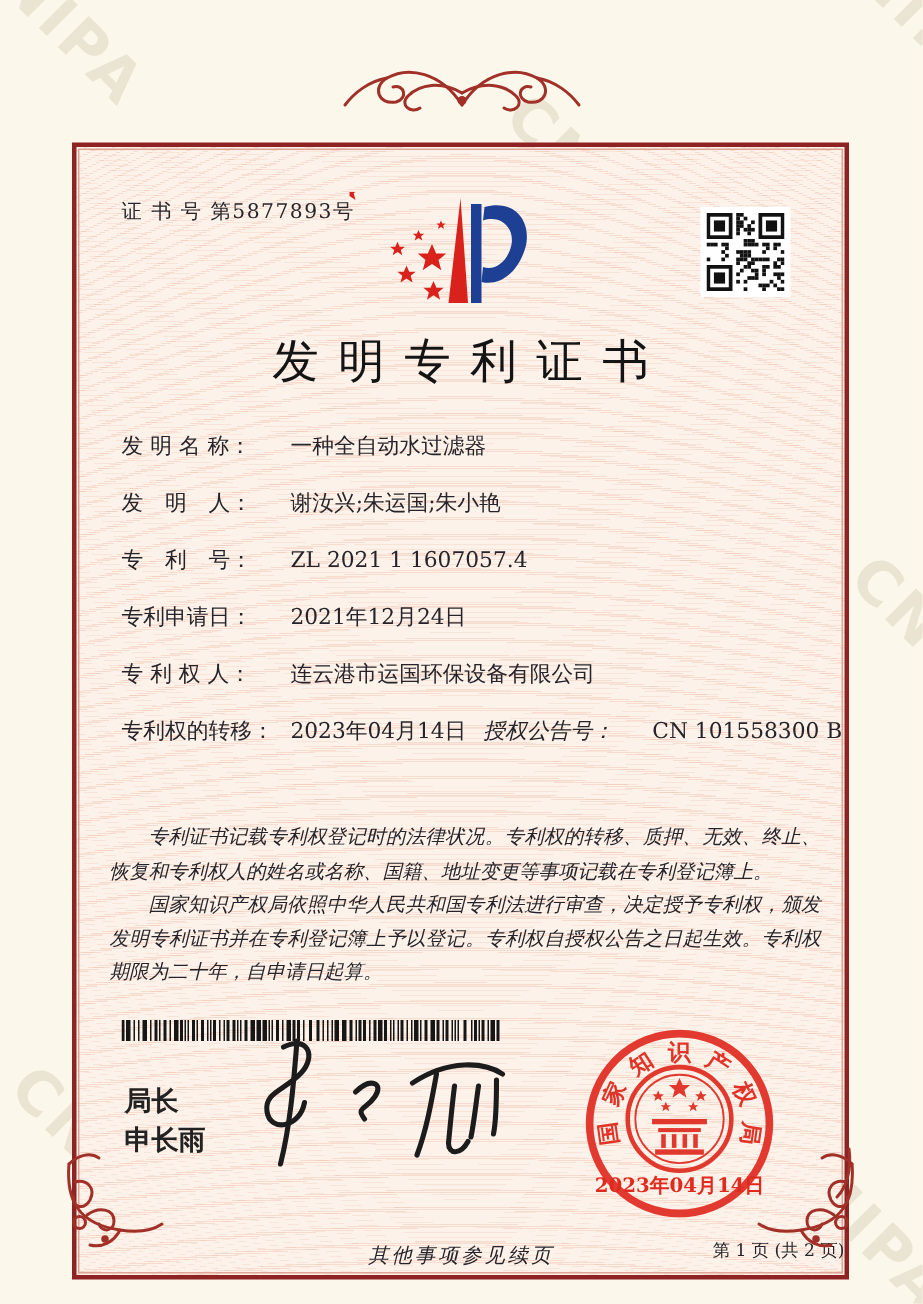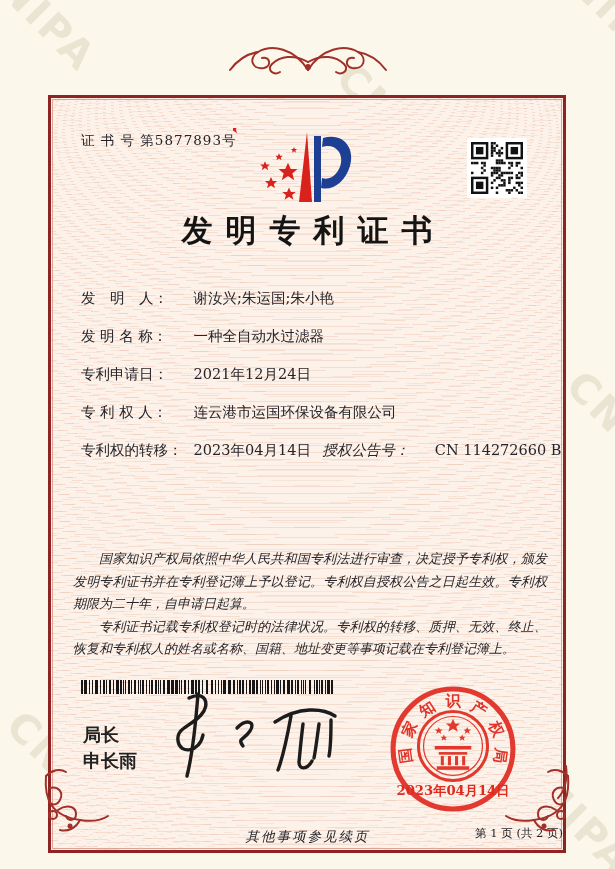--- a/index.html
+++ b/index.html
@@ -24,22 +24,22 @@
   
   .orn{position:absolute;z-index:3;pointer-events:none;}
   .orn-top{left:224px;top:40px;width:168px;height:42px;}
   .orn-bl{left:36px;top:758px;width:76px;height:76px;}
   .orn-br{left:502px;top:758px;width:76px;height:76px;transform:scaleX(-1);}
   
   .cert-no{position:absolute;left:30px;top:34px;font-size:13.5px;letter-spacing:1px;color:#26242a;}
   .logo{position:absolute;left:182px;top:30px;width:125px;height:84px;}
   .qr-box{position:absolute;left:416px;top:40px;width:60px;height:60px;background:#fff;
           display:flex;align-items:center;justify-content:center;}
-  .title{position:absolute;left:0;top:112px;width:100%;text-align:center;font-size:31px;
-         font-weight:bold;letter-spacing:13px;text-indent:13px;color:#141414;}
+  .title{position:absolute;left:0;top:122px;width:100%;text-align:center;font-size:31px;
+         font-weight:normal;letter-spacing:13px;text-indent:13px;color:#141414;}
   
   .fields{position:absolute;left:30px;top:181px;width:466px;font-size:14.5px;}
   .frow{height:38px;line-height:38px;white-space:nowrap;}
   .flabel{display:inline-block;width:108px;color:#26242a;}
   .fvalue{color:#26242a;}
   .grant .fvalue1{display:inline-block;width:124px;}
   .grant .flabel2{display:inline-block;width:108px;font-style:italic;}
   
   .body-text{position:absolute;left:22px;top:450px;width:474px;font-size:13px;
              font-style:italic;line-height:1.74;text-align:justify;color:#26242a;}
@@ -198,46 +198,50 @@
           <rect x="0" y="34.66666666666667" width="17.333333333333336" height="17.333333333333336" fill="#111"></rect>
           <rect x="2.4761904761904763" y="37.142857142857146" width="12.380952380952381" height="12.380952380952381" fill="#fff"></rect>
           <rect x="4.9523809523809526" y="39.61904761904762" width="7.428571428571429" height="7.428571428571429" fill="#111"></rect>
         </svg>
     </div>
 
     <div class="title">发明专利证书</div>
 
     <div class="fields">
       <div class="frow">
+        <span class="flabel">发 明 名 称：</span>
+        <span class="fvalue">一种全自动水过滤器</span>
+      </div>
+      <div class="frow">
         <span class="flabel">发　明　人：</span>
         <span class="fvalue">谢汝兴;朱运国;朱小艳</span>
       </div>
       <div class="frow">
-        <span class="flabel">发 明 名 称：</span>
-        <span class="fvalue">一种全自动水过滤器</span>
+        <span class="flabel">专　利　号：</span>
+        <span class="fvalue">ZL 2021 1 1607057.4</span>
       </div>
       <div class="frow">
         <span class="flabel">专利申请日：</span>
         <span class="fvalue">2021年12月24日</span>
       </div>
       <div class="frow">
         <span class="flabel">专 利 权 人：</span>
         <span class="fvalue">连云港市运国环保设备有限公司</span>
       </div>
       <div class="frow grant">
         <span class="flabel">专利权的转移：</span>
         <span class="fvalue fvalue1">2023年04月14日</span>
         <span class="flabel flabel2">授权公告号：</span>
-        <span class="fvalue">CN 114272660 B</span>
+        <span class="fvalue">CN 101558300 B</span>
       </div>
     </div>
 
     <div class="body-text">
+      <p>专利证书记载专利权登记时的法律状况。专利权的转移、质押、无效、终止、恢复和专利权人的姓名或名称、国籍、地址变更等事项记载在专利登记簿上。</p>
       <p>国家知识产权局依照中华人民共和国专利法进行审查，决定授予专利权，颁发发明专利证书并在专利登记簿上予以登记。专利权自授权公告之日起生效。专利权期限为二十年，自申请日起算。</p>
-      <p>专利证书记载专利权登记时的法律状况。专利权的转移、质押、无效、终止、恢复和专利权人的姓名或名称、国籍、地址变更等事项记载在专利登记簿上。</p>
     </div>
 
     <svg id="barcode" class="barcode" viewBox="0 0 253 14" preserveAspectRatio="none">
         <rect x="0" y="0" width="2" height="14" fill="#161616"></rect>
         <rect x="3" y="0" width="3" height="14" fill="#161616"></rect>
         <rect x="8" y="0" width="1" height="14" fill="#161616"></rect>
         <rect x="11" y="0" width="1" height="14" fill="#161616"></rect>
         <rect x="14" y="0" width="3" height="14" fill="#161616"></rect>
         <rect x="19" y="0" width="1" height="14" fill="#161616"></rect>
         <rect x="22" y="0" width="2" height="14" fill="#161616"></rect>

